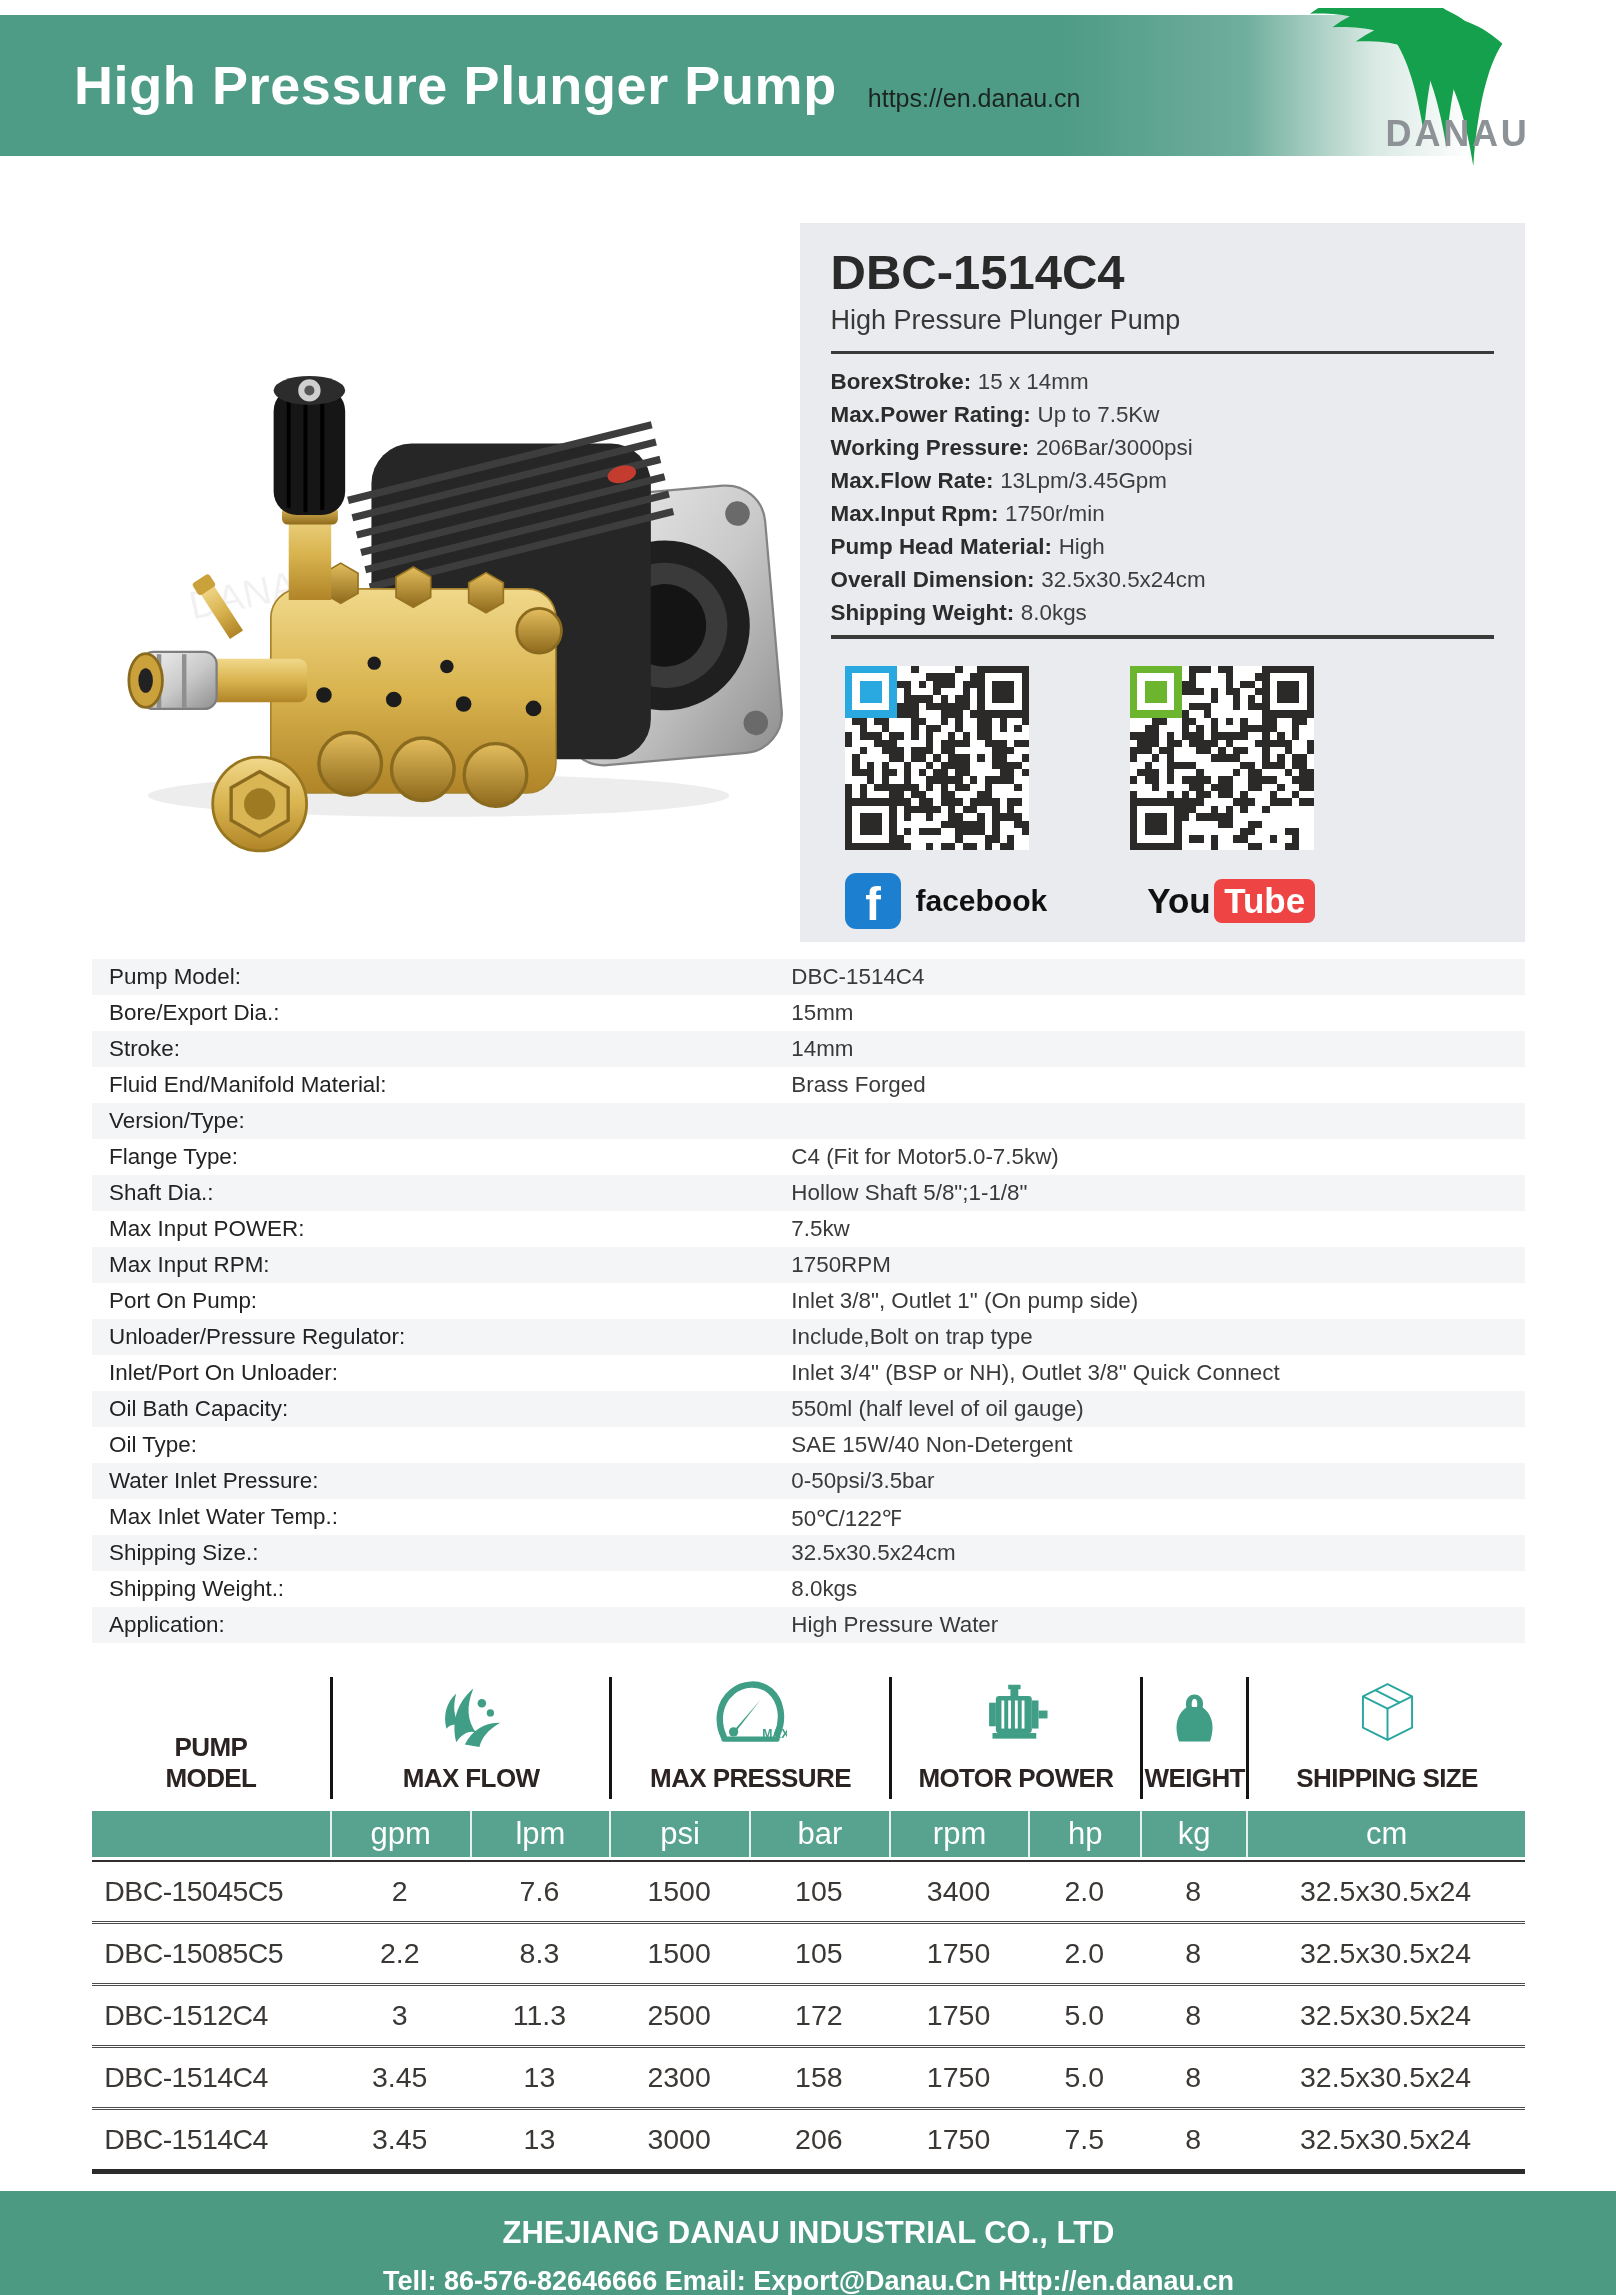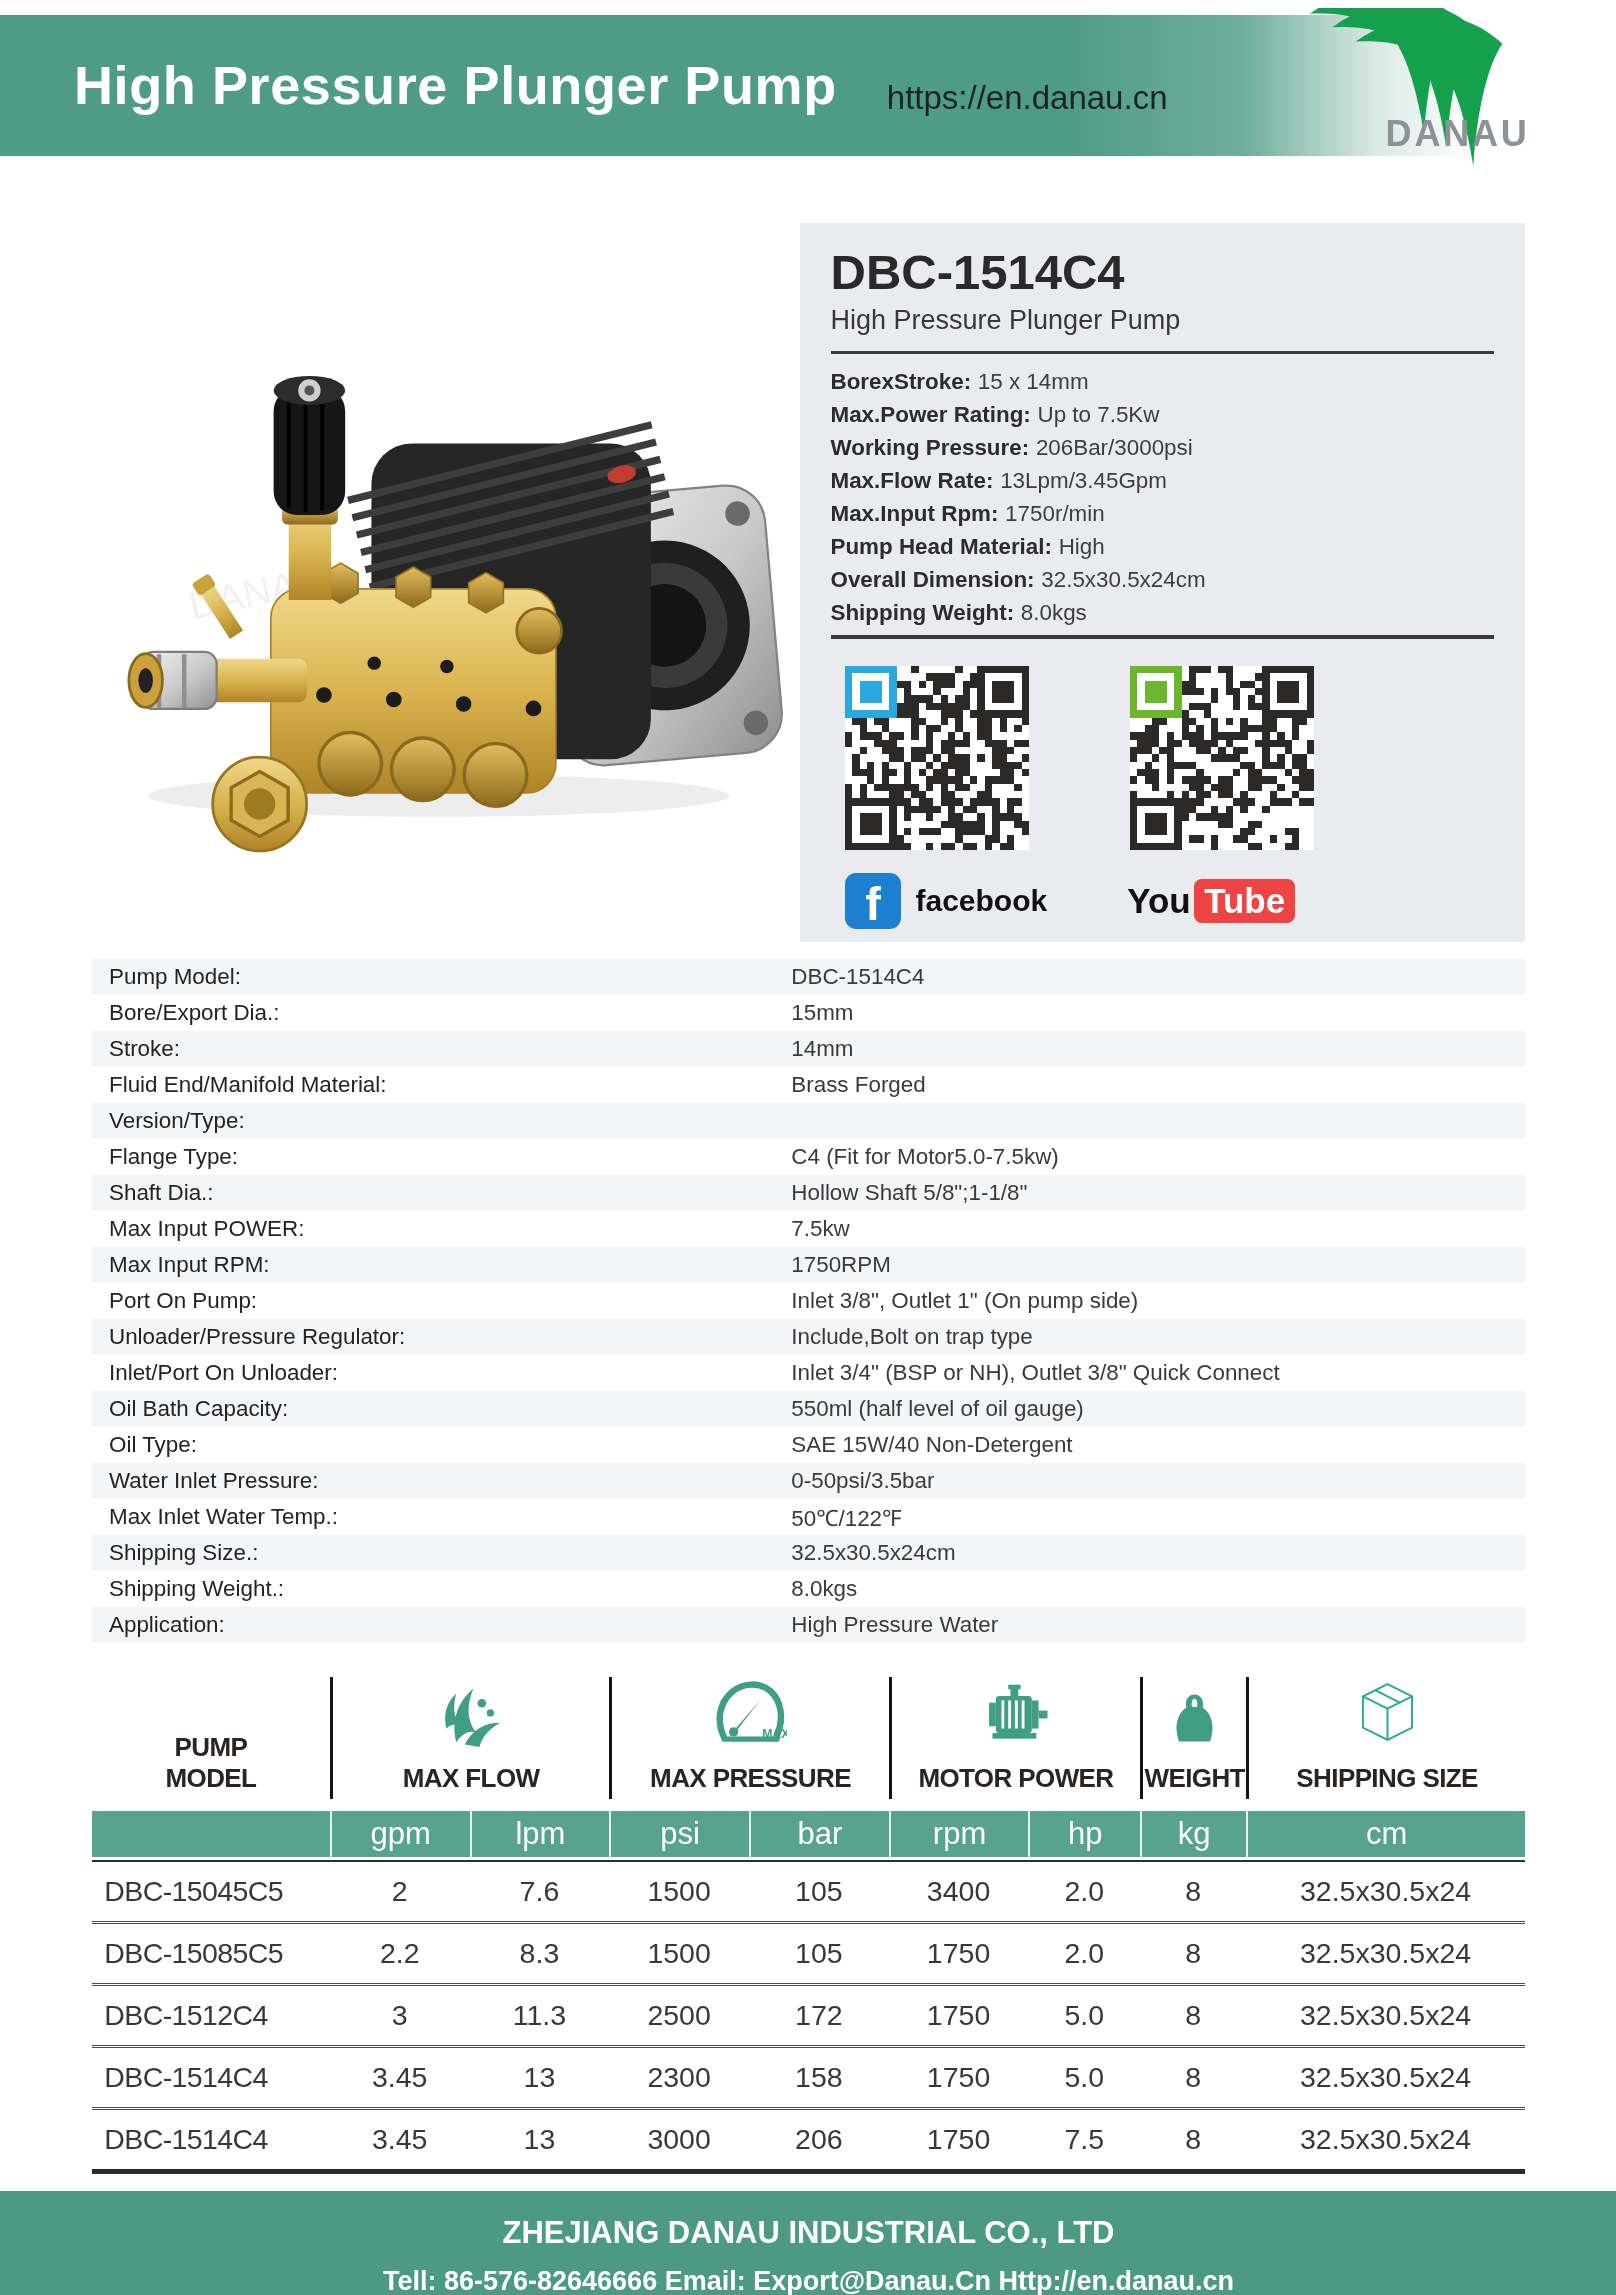--- a/index.html
+++ b/index.html
@@ -3,21 +3,21 @@
 <meta charset="utf-8">
 <style>
   html,body{margin:0;padding:0;background:#fff;}
   .page{width:1617px;height:2295px;position:relative;overflow:hidden;
         font-family:"Liberation Sans",sans-serif;color:#222;background:#fff;}
   
   .top-strip{height:14.5px;background:#fff;}
   .banner{height:141px;display:flex;align-items:center;padding-left:74px;box-sizing:border-box;
     background:linear-gradient(90deg,#4f9c86 0%,#4f9c86 66%,#6fae9c 77%,#d9e9e3 85%,#ffffff 91%);}
   .banner h1{margin:0;font-size:54px;font-weight:700;color:#fff;letter-spacing:0.6px;white-space:nowrap;}
-  .banner .url{font-size:33px;color:#1c2420;margin-left:50px;margin-top:26px;white-space:nowrap;}
+  .banner .url{font-size:25px;color:#1c2420;margin-left:31px;margin-top:26px;white-space:nowrap;}
   .logo{position:absolute;top:7.8px;right:84px;width:240px;height:168px;}
   .logo svg{position:absolute;top:0;left:0;}
   .logo-text{position:absolute;right:3.4px;bottom:21px;font-size:36px;font-weight:700;
              color:#8d9296;letter-spacing:2.8px;}
   
   main{padding:0 92px;}
   .product-row{display:flex;margin-top:67px;gap:14.5px;}
   .photo-wrap{width:693px;flex:0 0 auto;}
   .spec-card{flex:1;background:#e9ebef;padding:21px 31px 13.4px;box-sizing:border-box;}
   .spec-card h2{margin:0;font-size:49px;font-weight:700;color:#2a2a2a;}
@@ -28,21 +28,21 @@
   .spec-line{font-size:22.4px;color:#3d3d3d;margin-bottom:10.6px;line-height:1.0;}
   .spec-line .lbl{font-weight:700;color:#2c2c2c;margin-right:6.7px;}
   .qr-row{display:flex;gap:101px;margin-top:27px;padding-left:14.5px;}
   .qr{width:184px;height:184px;}
   .social-row{display:flex;align-items:center;margin-top:22.4px;padding-left:14.5px;}
   .fb-group{display:flex;align-items:center;gap:14.5px;}
   .fb-badge{width:56px;height:56px;border-radius:11.2px;background:#1d7fd0;color:#fff;
             font-size:47px;font-weight:700;display:flex;align-items:flex-end;justify-content:center;
             line-height:1.05;overflow:hidden;}
   .fb-label{font-size:30px;font-weight:700;color:#111;}
-  .yt-group{display:flex;align-items:center;margin-left:80px;}
+  .yt-group{display:flex;align-items:center;margin-left:100px;}
   .yt-you{font-size:35px;font-weight:700;color:#111;}
   .yt-tube{font-size:35px;font-weight:700;color:#fff;background:#ef4444;border-radius:7.8px;
            padding:2.2px 10px;margin-left:3.4px;}
   
   .spec-table{margin-top:17px;}
   .srow{display:grid;grid-template-columns:48.8% 51.2%;height:36px;align-items:center;font-size:22.4px;}
   .srow:nth-child(odd){background:#f4f5f7;}
   .srow .cell{white-space:nowrap;overflow:hidden;}
   .srow .lblc{padding-left:17px;color:#232323;}
   .srow .valc{color:#3a3a3a;}

